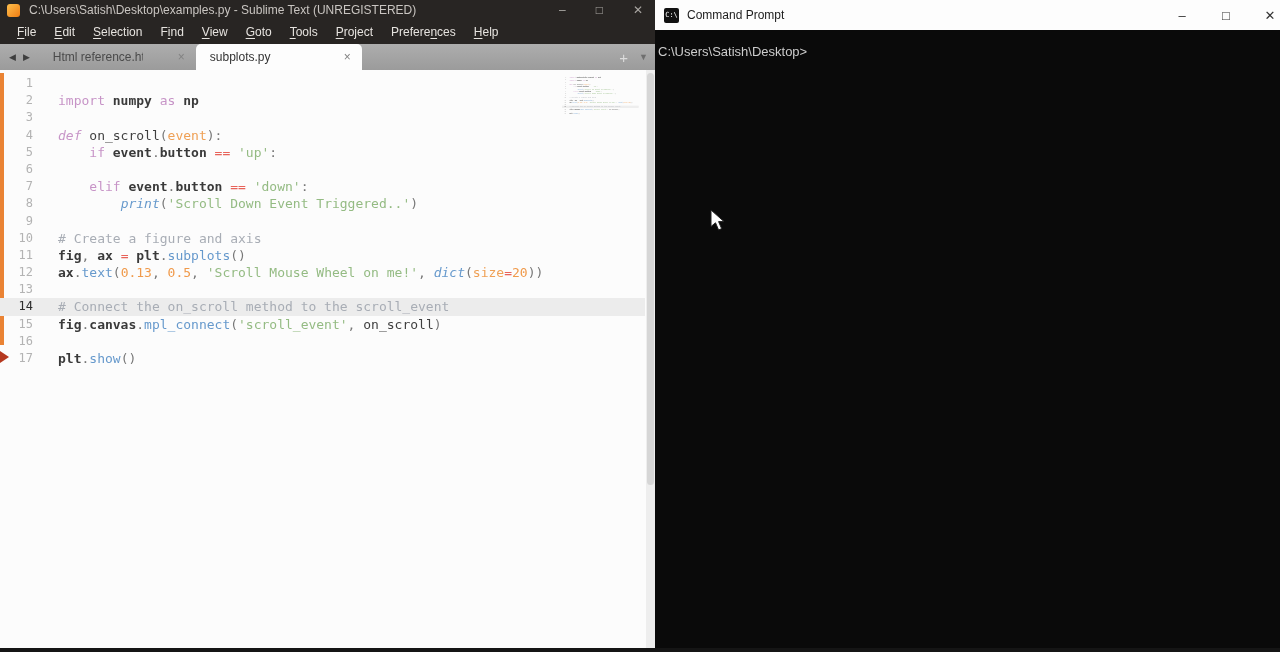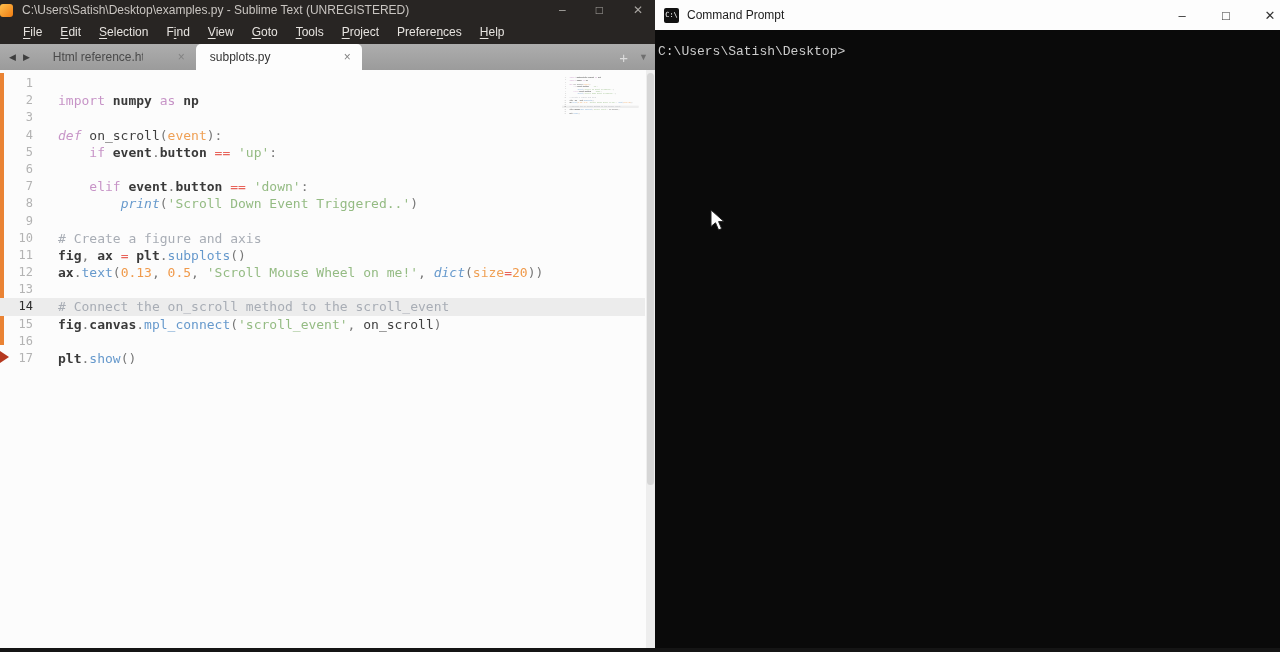--- a/index.html
+++ b/index.html
@@ -1,26 +1,26 @@
 <!DOCTYPE html>
 <html style="--kw: #c794c7; --fn: #6699cc; --str: #94bb83; --num: #f09a4b; --op: #e8635a; --param: #efa055; --varc: #3a3a3a; --pun: #777777; --com: #a8adb5; --accent: #ea8334; --marker: #b5381f;"><head>
 <meta charset="utf-8">
 <style>
   html,body{margin:0;padding:0;background:#000;}
   .screen{position:relative;width:1280px;height:652px;overflow:hidden;
           font-family:"Liberation Sans",sans-serif;background:#000;}
 
   
   .sublime{position:absolute;left:0;top:0;width:655px;height:652px;background:#fcfcfc;}
-  .st-titlebar{position:relative;height:20px;background:#282523;display:flex;align-items:center;}
+  .st-titlebar{position:relative;height:20px;background:#282523;display:flex;align-items:center;padding-left:7px;}
   .st-logo{width:13px;height:13px;border-radius:3px;background:linear-gradient(135deg,#ffc04d,#f07c12);flex:0 0 13px;}
   .st-title{margin-left:9px;font-size:12px;color:#c9c5c1;white-space:nowrap;}
   .st-controls{position:absolute;right:12px;top:0;height:20px;display:flex;gap:30px;align-items:center;color:#a9a6a2;font-size:12px;}
   .st-controls span{cursor:default;}
-  .st-menubar{height:24px;background:#282523;display:flex;align-items:center;padding-left:14px;}
+  .st-menubar{height:24px;background:#282523;display:flex;align-items:center;padding-left:8px;}
   .menu-item{padding:0 9px;font-size:12px;color:#e6e3df;white-space:nowrap;}
   .menu-item u{text-decoration:underline;text-underline-offset:2px;}
   .st-tabbar{position:relative;height:26px;background:linear-gradient(#adadad,#9b9b9b);display:flex;align-items:stretch;}
   .tab-nav{display:flex;align-items:center;gap:7px;padding:0 9px;color:#3e3e3e;font-size:9px;}
   .tab{display:flex;align-items:center;width:157px;box-sizing:border-box;padding:0 8px 0 14px;font-size:12px;color:#4a4a4a;gap:32px;}
   .tab .lbl{flex:1;white-space:nowrap;overflow:hidden;}
   .tab .x{color:#828282;font-size:12px;padding:0 3px;}
   .tab.active{background:#fdfdfd;border-radius:5px 5px 0 0;color:#333;width:166px;}
   .tab-right{position:absolute;right:7px;top:0;height:100%;display:flex;align-items:center;gap:11px;}
   .tr-plus{color:#dcdcdc;font-size:15px;}
@@ -58,21 +58,21 @@
 
   
   .cmd{position:absolute;left:655px;top:0;width:625px;height:652px;background:#0a0a0a;}
   .cmd-titlebar{position:relative;height:30px;background:#fdfdfd;display:flex;align-items:center;padding-left:9px;overflow:hidden;}
   .cmd-icon{width:15px;height:15px;background:#121212;border-radius:2px;color:#fff;
             font-family:"DejaVu Sans Mono",monospace;font-size:7px;display:flex;align-items:center;justify-content:center;flex:0 0 15px;}
   .cmd-title{margin-left:8px;font-size:12px;color:#1c1c1c;}
   .cmd-controls{position:absolute;right:-12px;top:0;height:30px;display:flex;}
   .cmd-controls span{width:44px;display:flex;align-items:center;justify-content:center;color:#333;font-size:13px;}
   .cmd-body{position:absolute;top:30px;left:0;right:0;bottom:0;background:#0a0a0a;}
-  .cmd-prompt{position:absolute;left:3px;top:14px;font-family:Liberation Mono, monospace;
+  .cmd-prompt{position:absolute;left:3px;top:14px;font-family:Liberation Sans, sans-serif;
               font-size:13px;color:#cccccc;white-space:pre;}
 
   .mouse-cursor{position:absolute;left:710px;top:209px;z-index:60;}
   .bottom-strip{position:absolute;left:0;bottom:0;width:100%;height:4px;background:#151515;z-index:50;}
 </style>
 </head>
 <body>
 
 <div class="screen">
 

